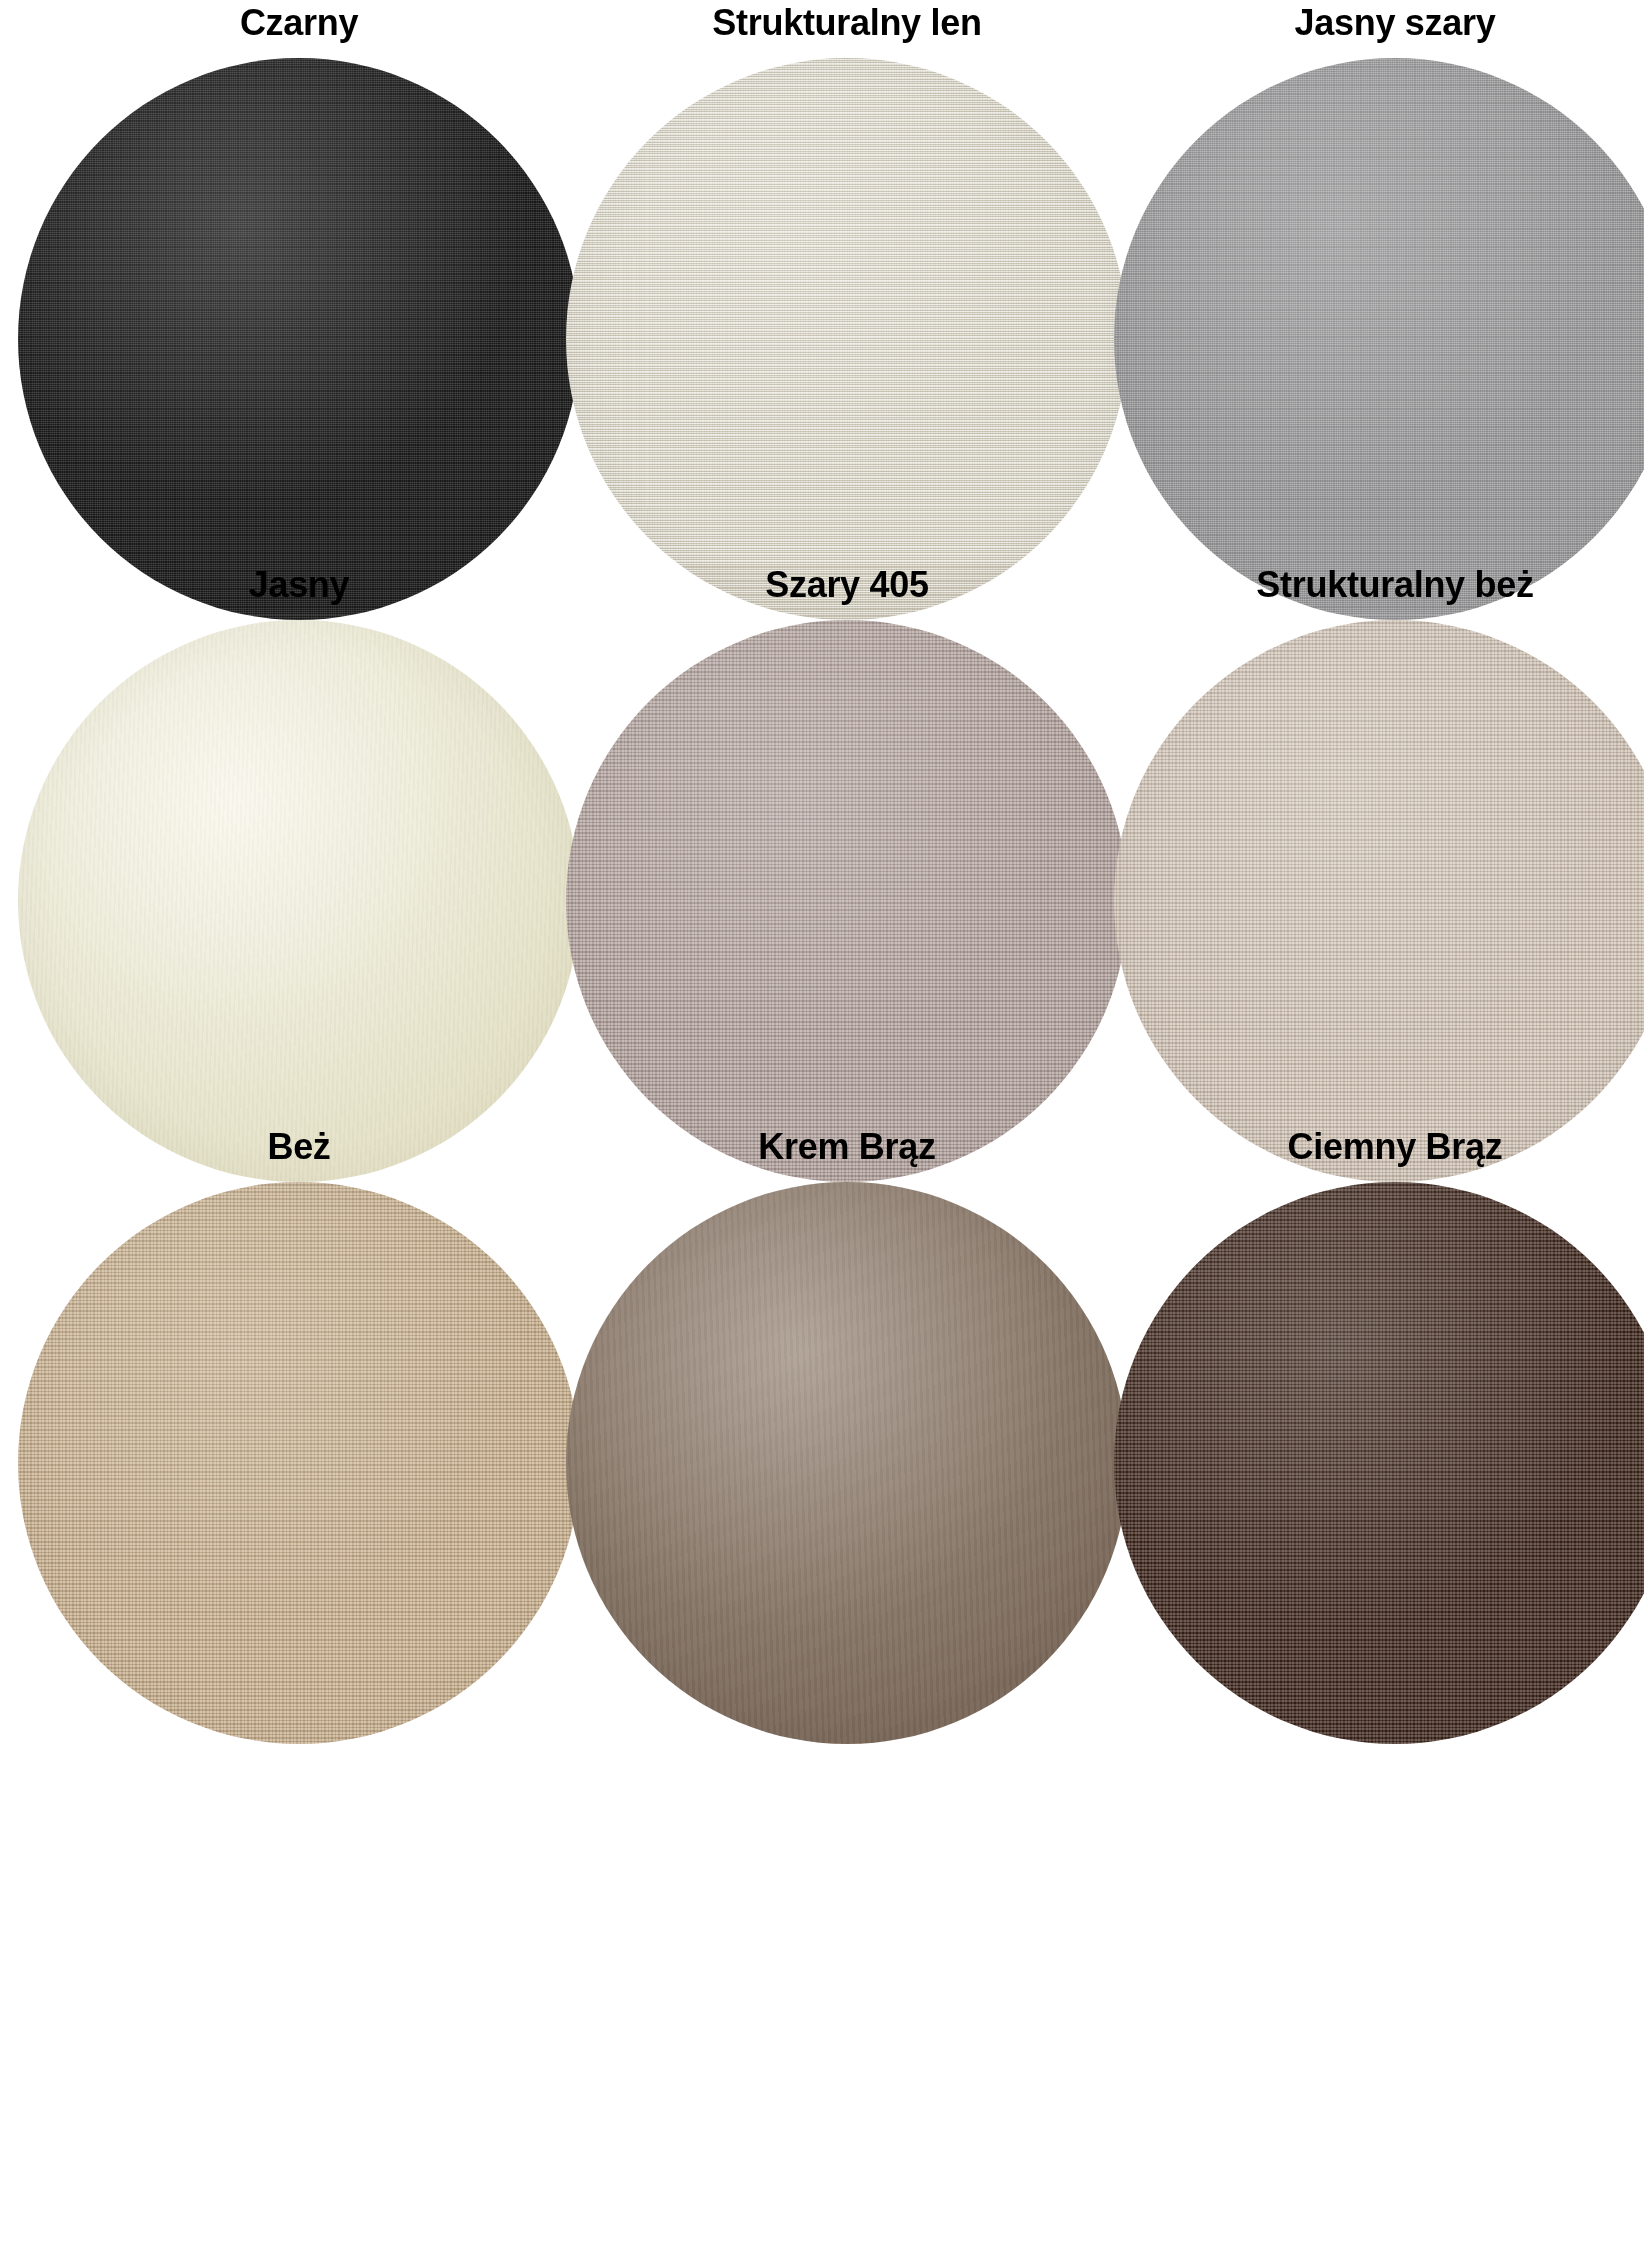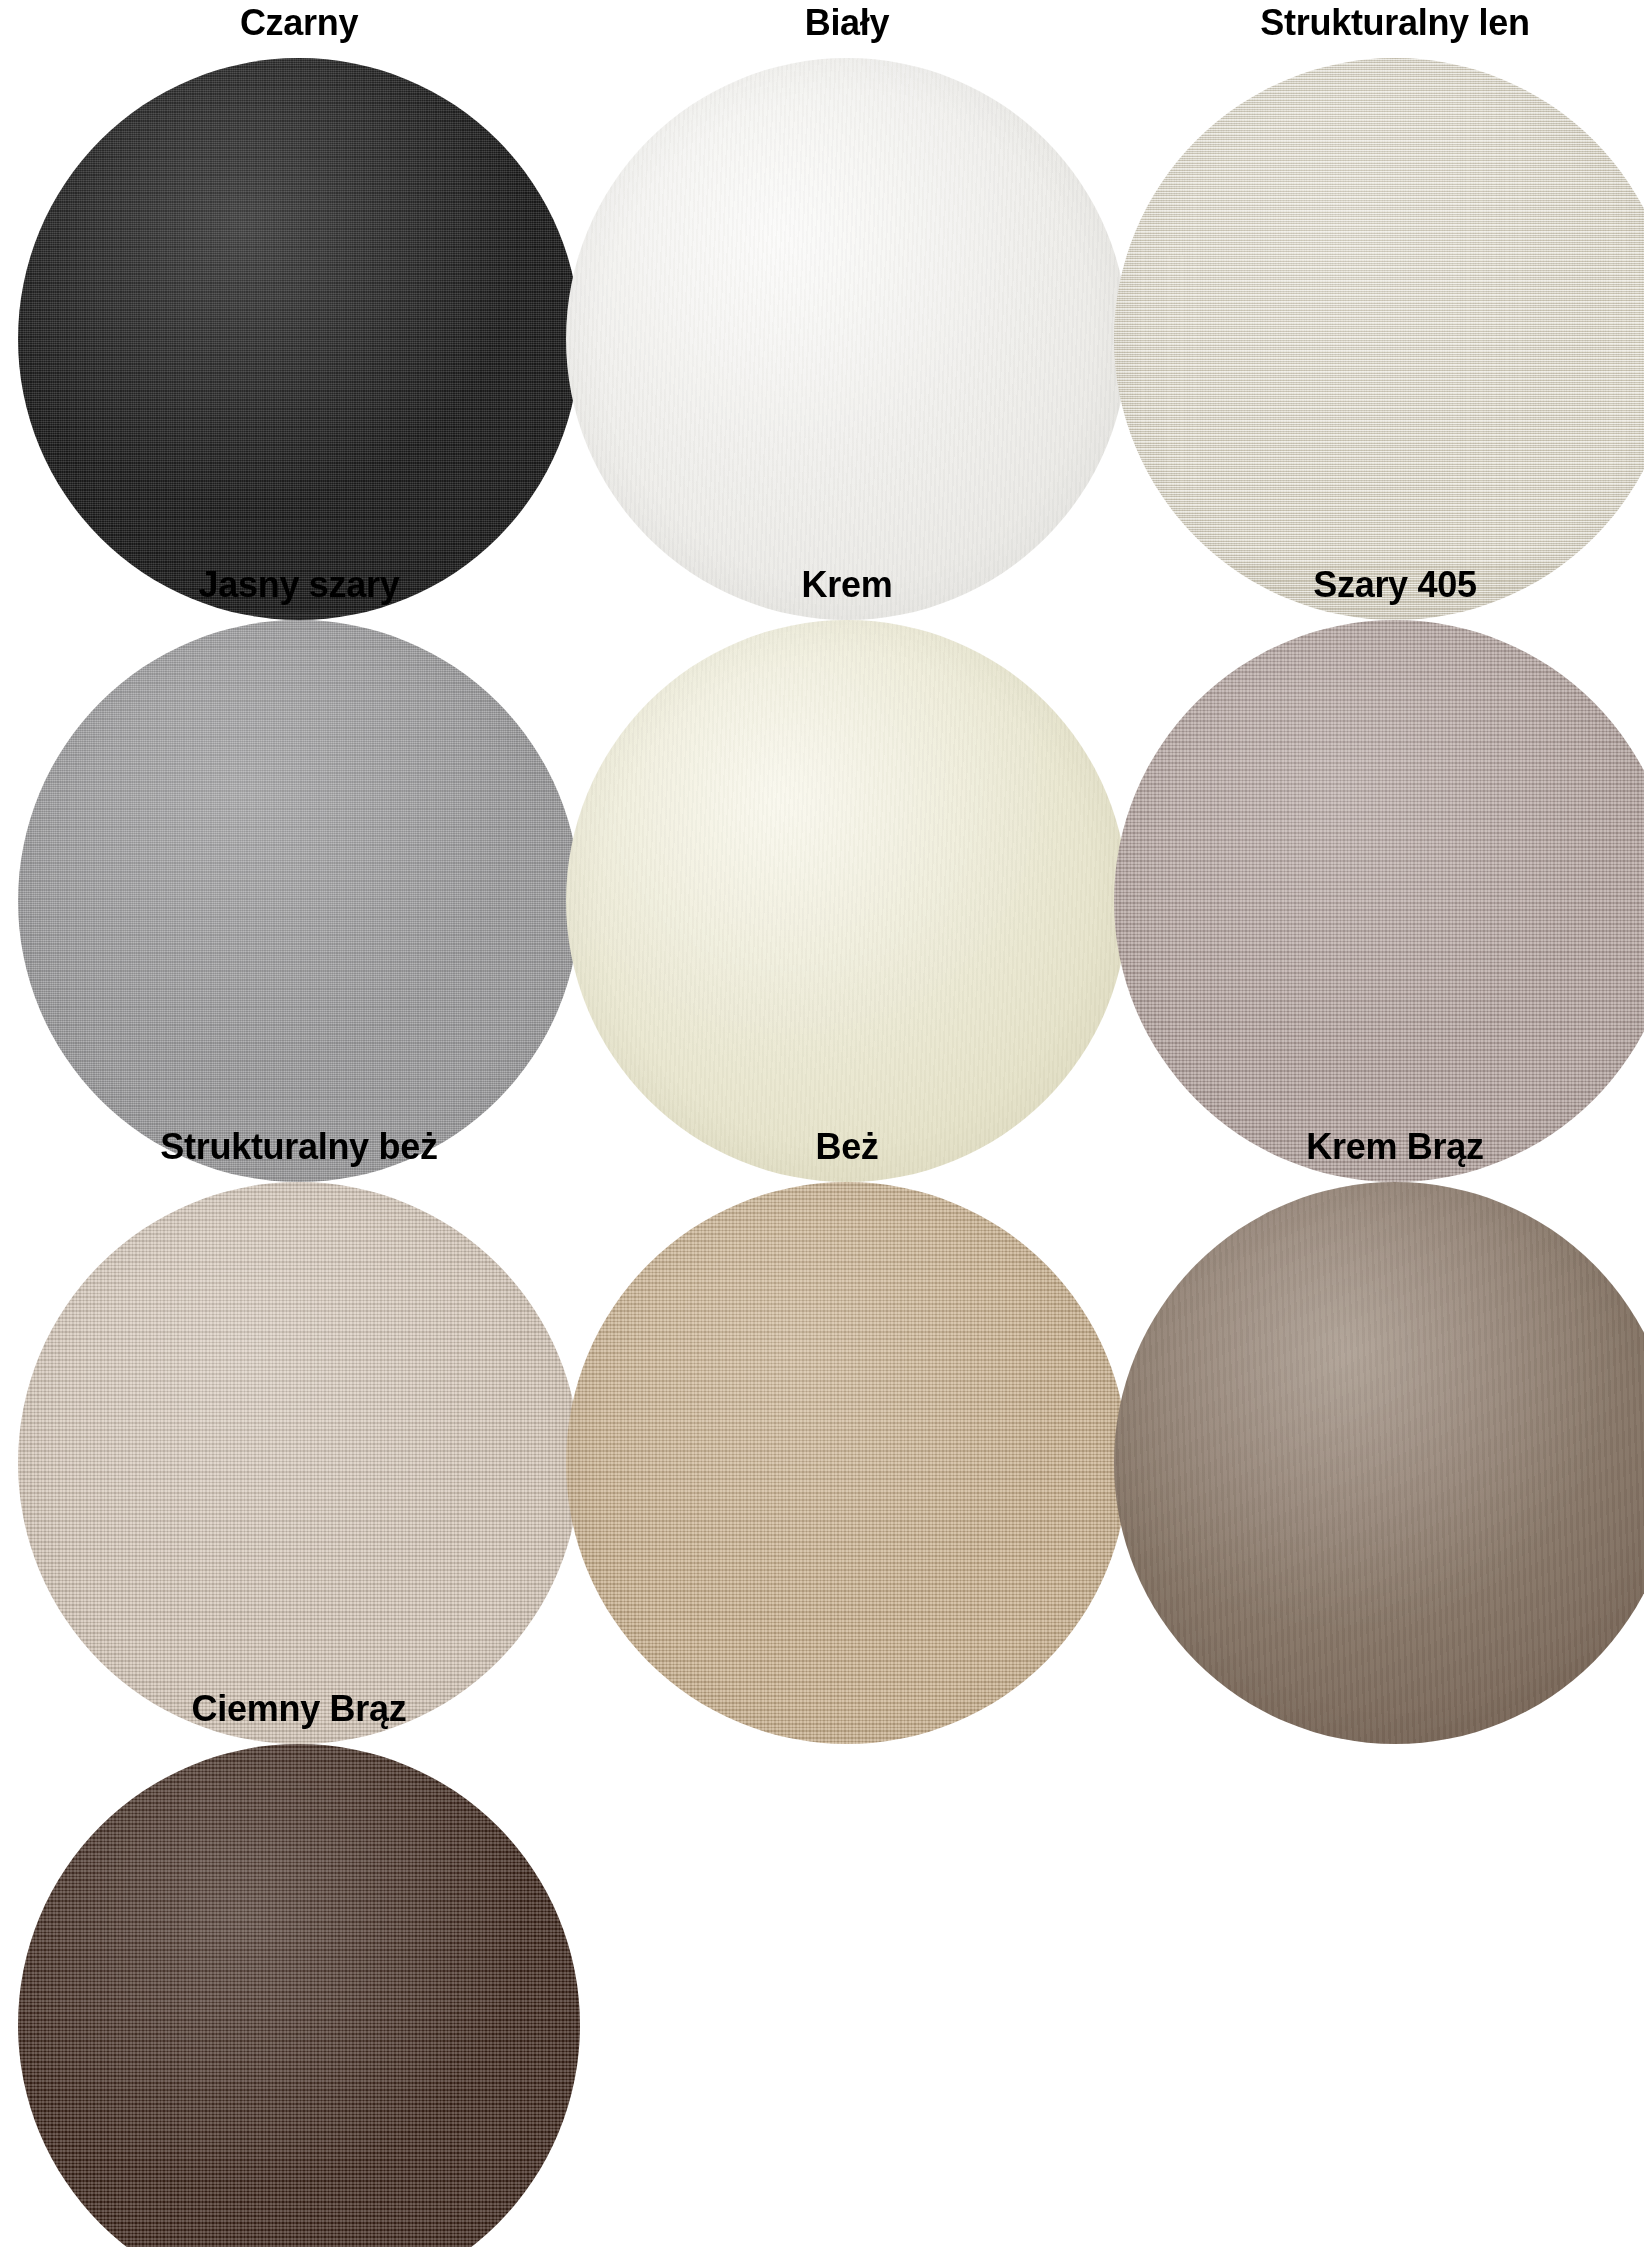--- a/index.html
+++ b/index.html
@@ -114,43 +114,37 @@
 
 <div class="swatch-grid">
 
   <div class="swatch-cell">
     <div class="swatch-label">Czarny</div>
     <div class="swatch-disc tex-weave" style="background-color:#1e1e1e">
       <div class="disc-shade"></div>
     </div>
   </div>
 
-  <div class="swatch-cell">
-    <div class="swatch-label">Biały</div>
-    <div class="swatch-disc tex-soft" style="background-color:#f7f6f2">
-      <div class="disc-shade"></div>
-    </div>
-  </div>
 
   <div class="swatch-cell">
     <div class="swatch-label">Strukturalny len</div>
     <div class="swatch-disc tex-linen" style="background-color:#ddd9cb">
       <div class="disc-shade"></div>
     </div>
   </div>
 
   <div class="swatch-cell">
     <div class="swatch-label">Jasny szary</div>
     <div class="swatch-disc tex-weave" style="background-color:#a5a5a7">
       <div class="disc-shade"></div>
     </div>
   </div>
 
   <div class="swatch-cell">
-    <div class="swatch-label">Krem</div>
+    <div class="swatch-label">Jasny</div>
     <div class="swatch-disc tex-soft" style="background-color:#f1eed3">
       <div class="disc-shade"></div>
     </div>
   </div>
 
   <div class="swatch-cell">
     <div class="swatch-label">Szary 405</div>
     <div class="swatch-disc tex-basket" style="background-color:#b4a39e">
       <div class="disc-shade"></div>
     </div>

